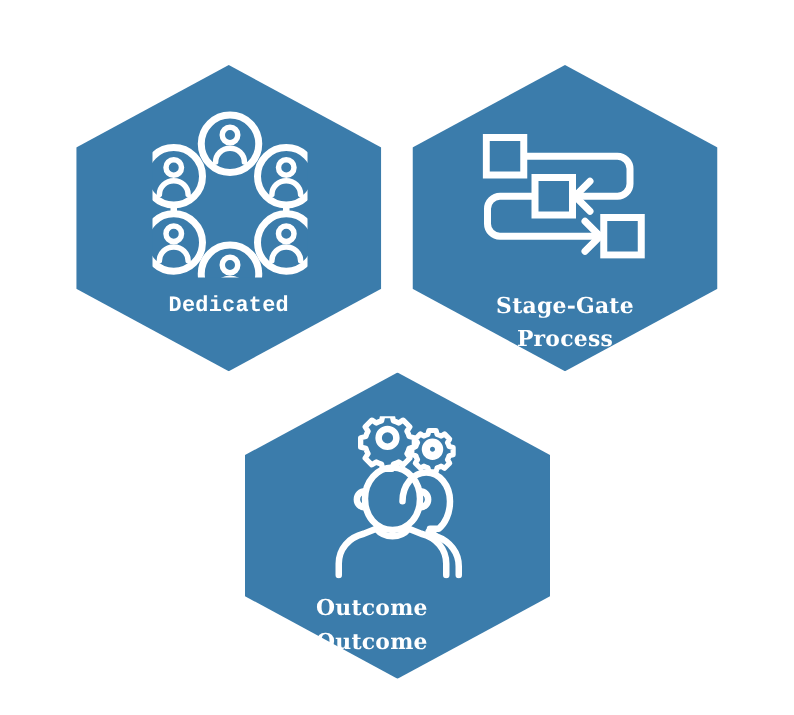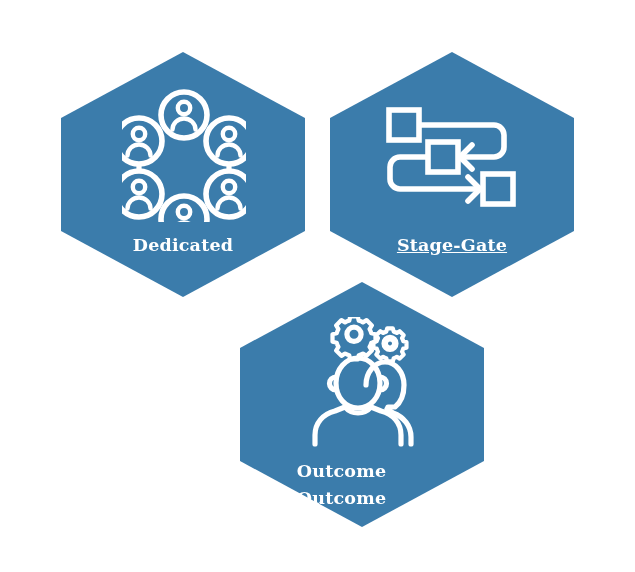--- a/index.html
+++ b/index.html
@@ -110,21 +110,21 @@
 
           <g transform="translate(62,131)">
             <circle r="23" fill="#3b7cab" stroke="#ffffff" stroke-width="5.6"></circle>
             <circle cx="0" cy="-7" r="6.2" fill="none" stroke="#ffffff" stroke-width="4.4"></circle>
             <path d="M -11.5 14.5 a 11.5 11 0 0 1 23 0" fill="none" stroke="#ffffff" stroke-width="4.4" stroke-linecap="round"></path>
           </g>
         </g>
       </svg>
     </div>
 
-    <div class="hex-label" style="top:180px;">
+    <div class="hex-label" style="top:180px;font-family:Liberation Mono, monospace;">
       <span class="line">Dedicated</span>
     </div>
   </div>
 
   <div class="hex-cell" style="left:330px; top:52px; width:244px; height:245px;">
 
     <svg class="hex-svg" width="244" height="245" viewBox="0 0 244 245">
       <polygon points="122,0 244,66 244,179 122,245 0,179 0,66" fill="#3b7cab"></polygon>
     </svg>
 
@@ -142,26 +142,27 @@
 
           <path d="M 42 50 L 14 50 A 10 10 0 0 0 4 60 L 4 72 A 10 10 0 0 0 14 82 L 92 82"></path>
 
           <polyline points="82,70 94,82 82,94" stroke-linecap="round" stroke-linejoin="round"></polyline>
 
           <rect x="97" y="67" width="30" height="30"></rect>
         </g>
       </svg>
     </div>
 
-    <div class="hex-label" style="top:180px;text-decoration:underline;">
+    <div class="hex-label" style="top:180px;">
       <span class="line">Stage-Gate</span>
+      <span class="line">Process</span>
     </div>
   </div>
 
-  <div class="hex-cell" style="left:196px; top:282px; width:203px; height:245px;margin-left:44px;">
+  <div class="hex-cell" style="left:196px; top:298px; width:203px; height:245px;">
 
     <svg class="hex-svg" width="244" height="245" viewBox="0 0 244 245">
       <polygon points="122,0 244,66 244,179 122,245 0,179 0,66" fill="#3b7cab"></polygon>
     </svg>
 
     <div class="icon-wrap" style="left:67px; top:35px; width:112px; height:130px;">
       <svg width="112" height="130" viewBox="0 0 112 130">
 
         <g transform="translate(47,22)">
           <path d="M -4.6 -20.5 L 4.6 -20.5 L 5.8 -15.4

